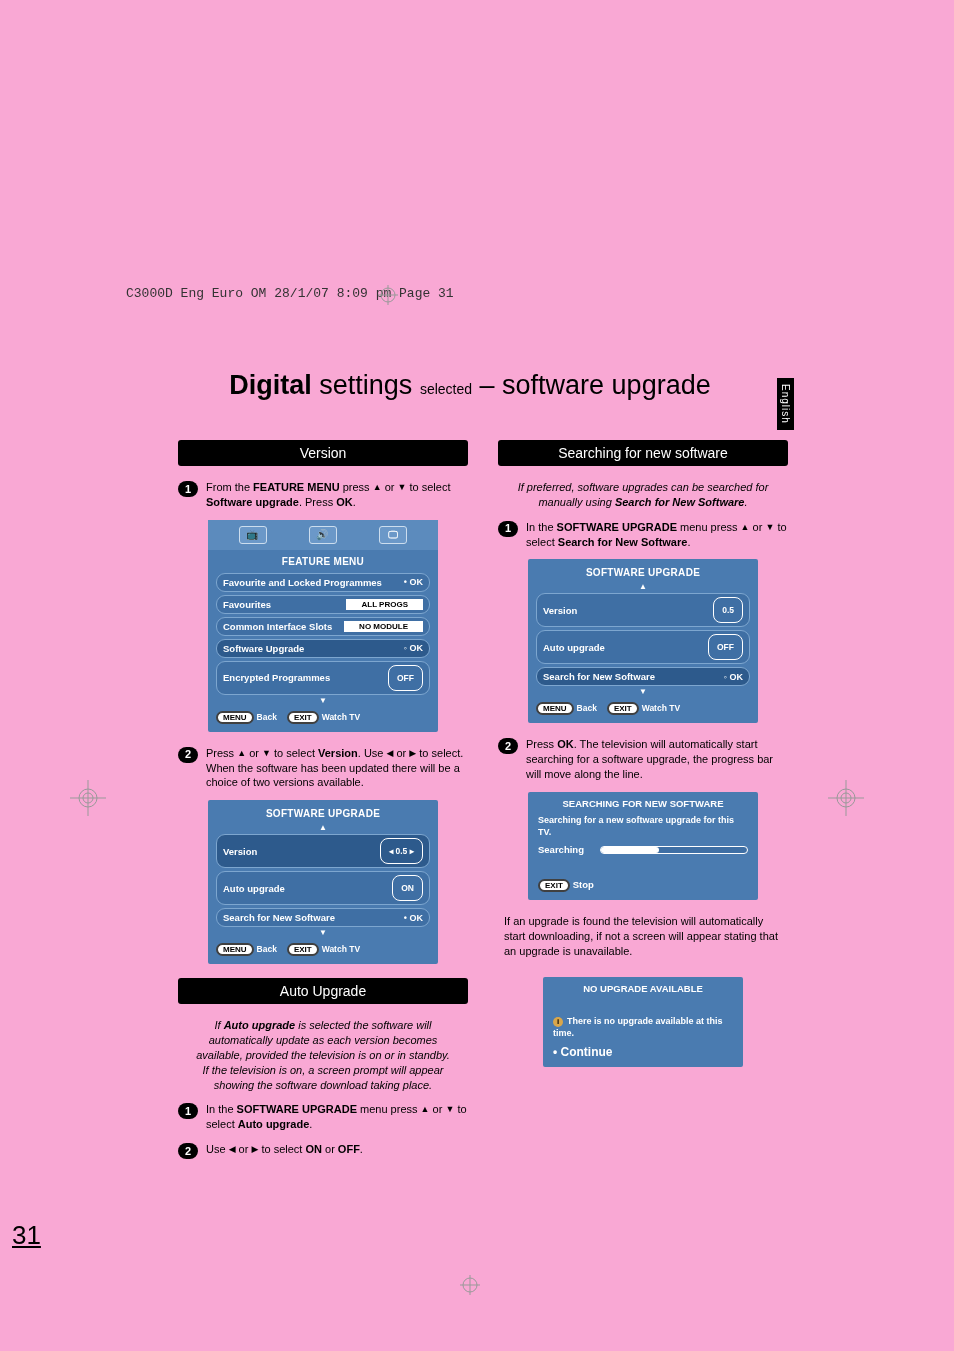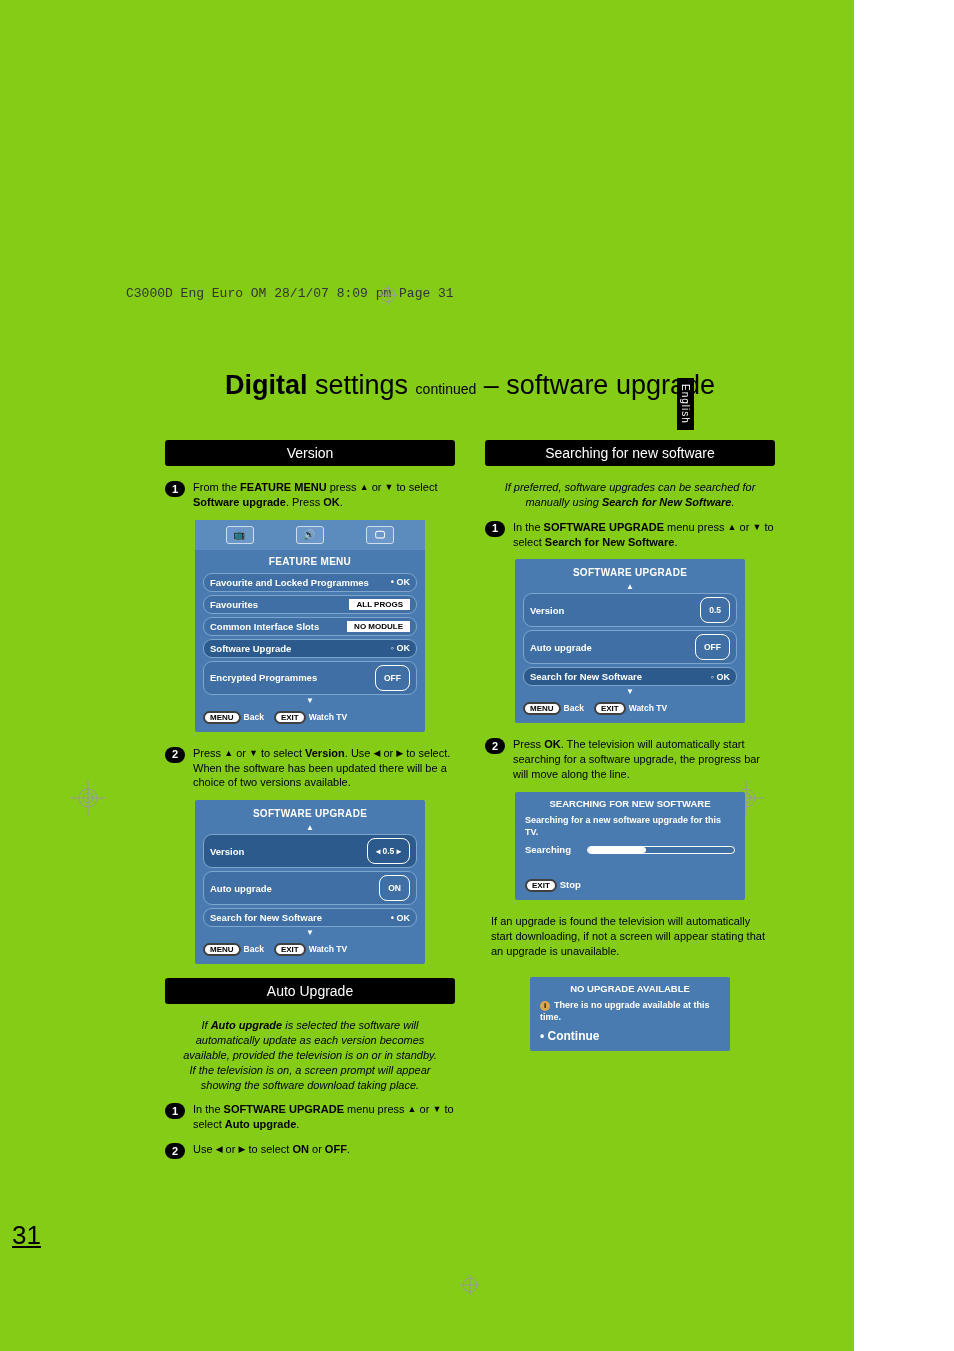--- a/index.html
+++ b/index.html
@@ -5,23 +5,23 @@
   * { box-sizing: border-box; margin: 0; padding: 0; }
   body {
     font-family: Arial, Helvetica, sans-serif;
     background: #fff;
     color: #000;
     width: 954px;
     margin: 0 auto;
   }
   .page {
     position: relative;
-    width: 854px;
+    width: 954px;
     height: 1351px;
-    background: #84cc16;
+    background: #f9a8d4;
   }
   .header-line {
     position: absolute;
     top: 286px;
     left: 126px;
     font-family: "Courier New", monospace;
     font-size: 13px;
     color: #333;
   }
   .crop-mark {
@@ -48,21 +48,21 @@
     background: #000;
     color: #fff;
     font-size: 10px;
     writing-mode: vertical-rl;
     padding: 6px 3px;
     letter-spacing: 1px;
   }
   .content {
     position: absolute;
     top: 440px;
-    left: 165px;
+    left: 178px;
     width: 610px;
     display: flex;
     gap: 30px;
   }
   .col { flex: 1; }
   .section-header {
     background: #000;
     color: #fff;
     text-align: center;
     font-size: 14px;
@@ -141,21 +141,21 @@
     background: #2d5a8c;
   }
   .osd-row.round-val .val {
     border: 1px solid #fff;
     border-radius: 8px;
     padding: 7px 8px;
     font-size: 8.5px;
   }
   .osd-row.box-val .val {
     border: 1px solid #fff;
-    padding: 0 6px;
+    padding: 0 14px;
     font-size: 8px;
     background: #fff;
     color: #000;
   }
   .osd-row .val { font-size: 9px; }
   .osd-row .ok::before { content: "• "; }
   .osd-row .nav::before { content: "◦ "; }
   .osd-footer {
     margin-top: 6px;
     font-size: 8.5px;
@@ -224,21 +224,21 @@
     font-size: 9.5px;
     border-radius: 2px;
     padding: 6px 10px 8px 10px;
     margin: 8px auto 14px auto;
     width: 200px;
   }
   .noupgrade .title {
     text-align: center;
     font-weight: bold;
     font-size: 9.5px;
-    margin-bottom: 6px;
+    margin-bottom: 22px;
   }
   .noupgrade .msg {
     font-weight: bold;
     font-size: 9px;
     margin-bottom: 6px;
     line-height: 1.3;
   }
   .noupgrade .msg .info {
     display: inline-flex;
     width: 10px; height: 10px;
@@ -303,21 +303,21 @@
   </div>
   <div class="crop-mark" style="left:460px; bottom:60px;">
     <svg width="20" height="20">
         <circle cx="10" cy="10" r="7" fill="none" stroke="#999"></circle>
         <line x1="10" y1="0" x2="10" y2="20" stroke="#999"></line>
         <line x1="0" y1="10" x2="20" y2="10" stroke="#999"></line>
       </svg>
   </div>
 
   <div class="main-title">
-    <span class="bold">Digital</span><span> settings </span><span class="cont">continued</span><span> – </span><span>software upgrade</span>
+    <span class="bold">Digital</span><span> settings </span><span class="cont">selected</span><span> – </span><span>software upgrade</span>
   </div>
 
   <div class="lang-tab">English</div>
 
   <div class="content">
 
     <div class="col">
 
       <div class="section-header">Version</div>
 

